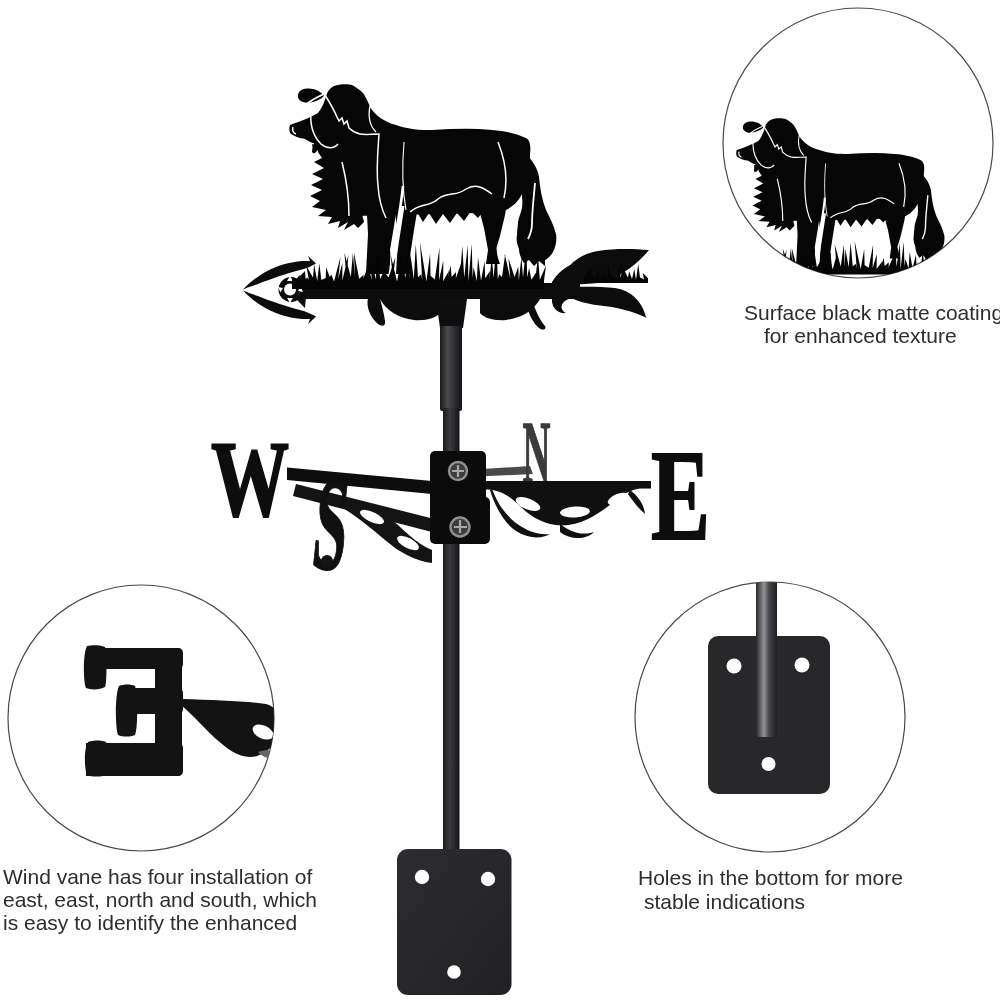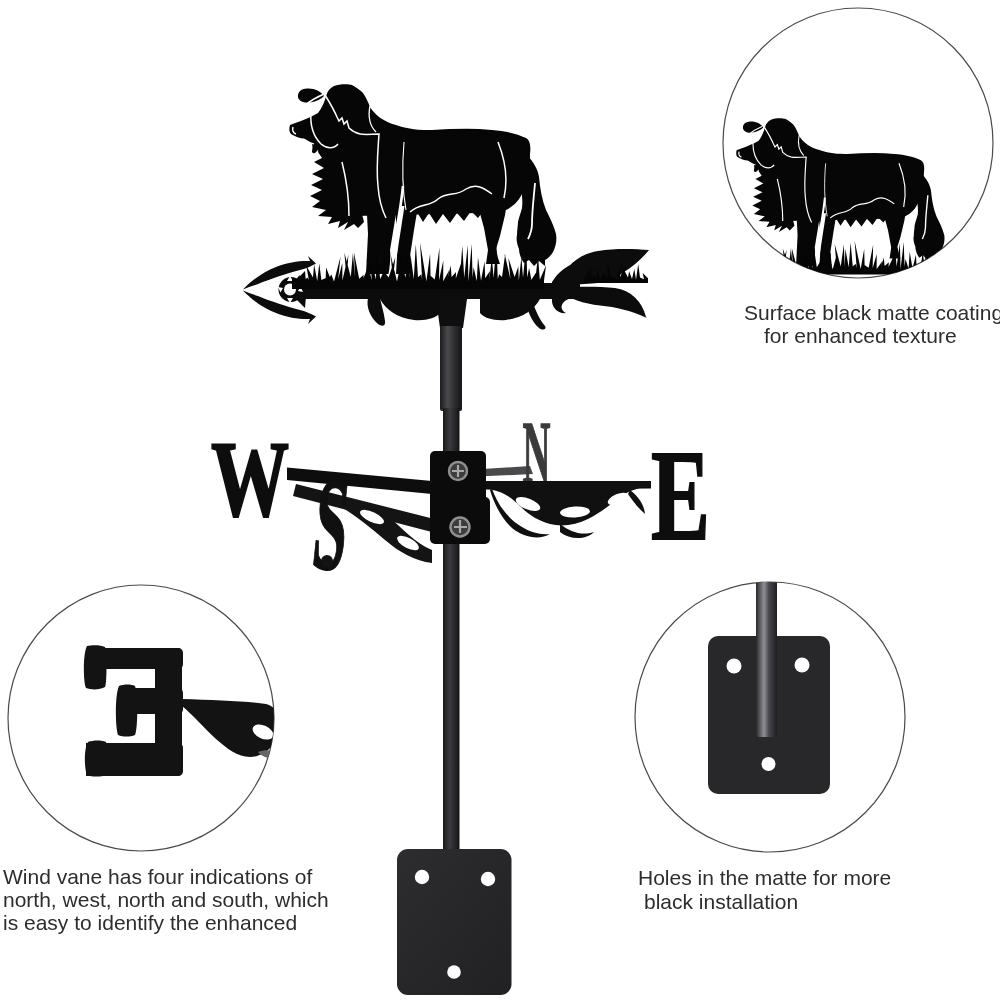--- a/index.html
+++ b/index.html
@@ -175,16 +175,16 @@
 <g clip-path="url(#clipBR)">
 <rect x="708" y="636" width="122" height="158" rx="10" fill="#28282a"></rect>
 <circle cx="734" cy="666" r="7.5" fill="#fff"></circle>
 <circle cx="802" cy="665" r="7.5" fill="#fff"></circle>
 <circle cx="768.5" cy="764" r="7" fill="#fff"></circle>
 <rect x="756" y="575" width="21" height="162" rx="4" fill="url(#rodG2)"></rect>
 </g>
 </svg></div>
 <div class="t" style="left:744px;top:301px">Surface black matte coating</div>
 <div class="t" style="left:764px;top:324px">for enhanced texture</div>
-<div class="t" style="left:3px;top:865px">Wind vane has four indications of</div>
-<div class="t" style="left:3px;top:888px">north, west, north and south, which</div>
+<div class="t" style="left:3px;top:865px">Wind vane has four installation of</div>
+<div class="t" style="left:3px;top:888px">east, east, north and south, which</div>
 <div class="t" style="left:3px;top:911px">is easy to identify the enhanced</div>
-<div class="t" style="left:638px;top:866px">Holes in the matte for more</div>
-<div class="t" style="left:644px;top:890px">black installation</div>
+<div class="t" style="left:638px;top:866px">Holes in the bottom for more</div>
+<div class="t" style="left:644px;top:890px">stable indications</div>
 </body></html>

